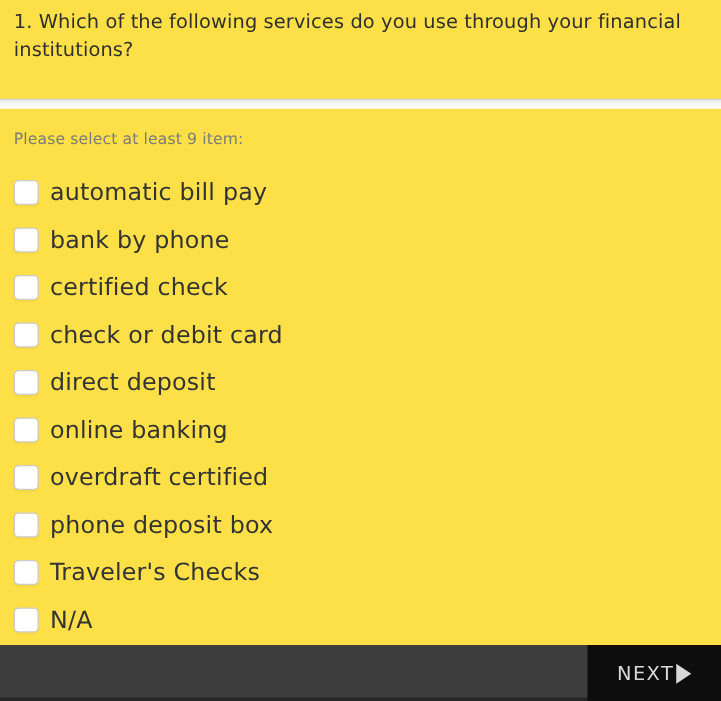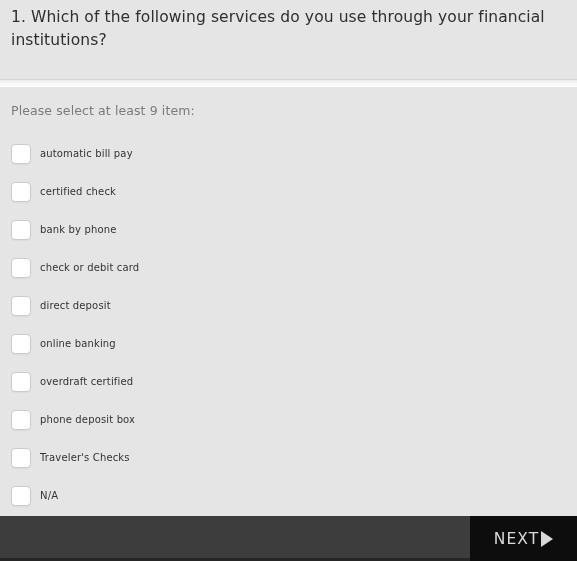--- a/index.html
+++ b/index.html
@@ -13,21 +13,21 @@
     font-family: "DejaVu Sans", "Liberation Sans", sans-serif;
     overflow: hidden;
     position: relative;
   }
 
   .survey-page {
     position: absolute;
     inset: 0;
     display: flex;
     flex-direction: column;
-    background: #e5e5e5;
+    background: #fde047;
   }
 
   
   .question-header {
     padding: 4px 14px 0 11px;
     box-sizing: border-box;
   }
   .question-text {
     font-size: 15.5px;
     line-height: 23px;
@@ -83,21 +83,21 @@
     height: 20px;
     min-width: 20px;
     border: 1px solid #cbcbcb;
     border-radius: 4px;
     background: #ffffff;
     box-sizing: border-box;
     box-shadow: 0 1px 1px rgba(0,0,0,0.04);
   }
   .choice-label {
     margin-left: 9px;
-    font-size: 10px;
+    font-size: 19px;
     color: #333333;
     letter-spacing: 0.15px;
     line-height: 18px;
     white-space: nowrap;
   }
 
   
   .nav-bar {
     position: absolute;
     left: 0;
@@ -157,25 +157,25 @@
 
     <div class="instruction">Please select at least 9 item:</div>
 
     <ul class="choice-list" id="choice-list">
         <li class="choice-item">
           <span class="checkbox"></span>
           <span class="choice-label">automatic bill pay</span>
         </li>
         <li class="choice-item">
           <span class="checkbox"></span>
+          <span class="choice-label">bank by phone</span>
+        </li>
+        <li class="choice-item">
+          <span class="checkbox"></span>
           <span class="choice-label">certified check</span>
-        </li>
-        <li class="choice-item">
-          <span class="checkbox"></span>
-          <span class="choice-label">bank by phone</span>
         </li>
         <li class="choice-item">
           <span class="checkbox"></span>
           <span class="choice-label">check or debit card</span>
         </li>
         <li class="choice-item">
           <span class="checkbox"></span>
           <span class="choice-label">direct deposit</span>
         </li>
         <li class="choice-item">

